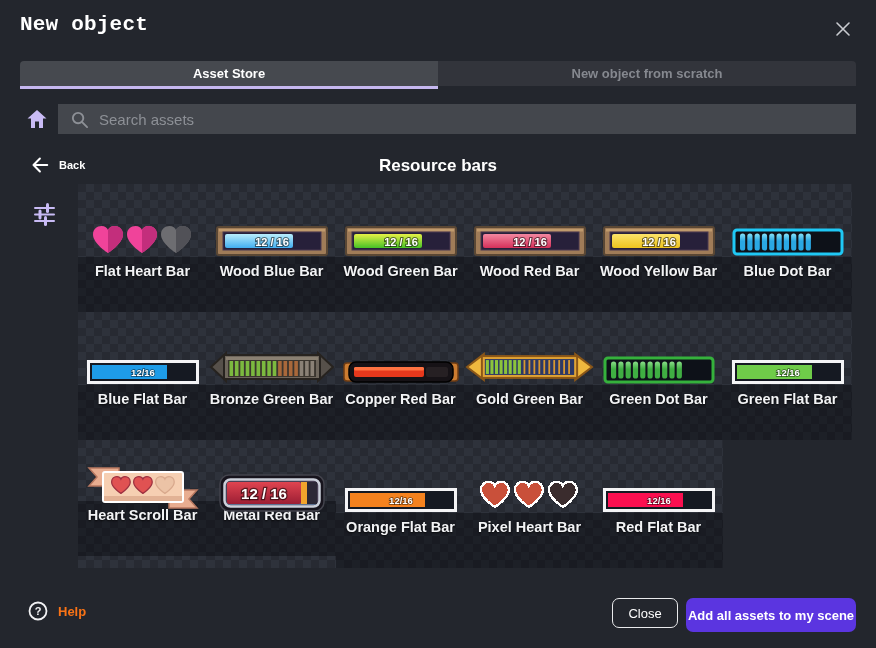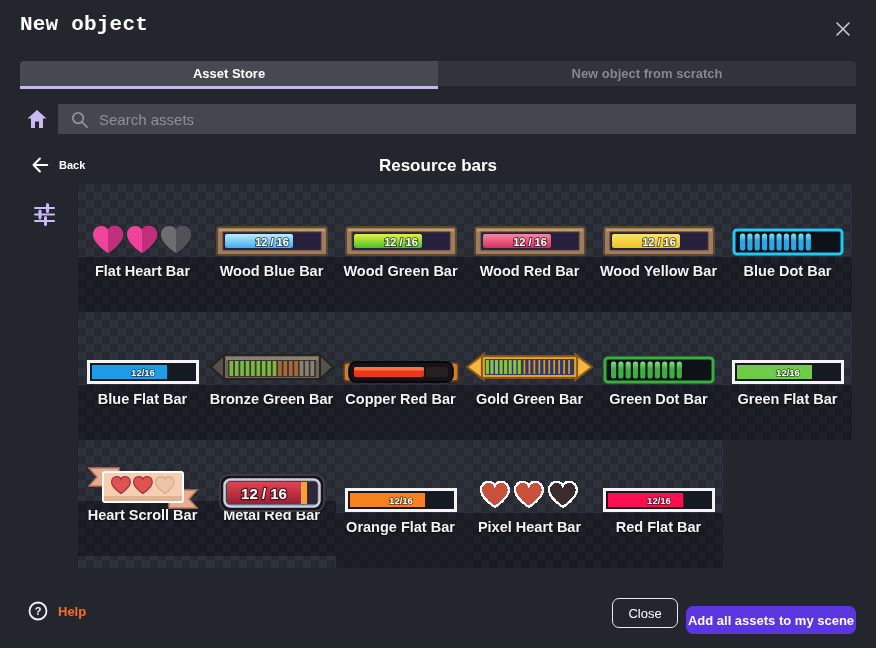--- a/index.html
+++ b/index.html
@@ -36,21 +36,21 @@
     background-size:16px 16px; }
   .art { height:73px; display:flex; align-items:flex-end; justify-content:center; padding-bottom:1px; }
   .art.overlap { margin-bottom:-12px; position:relative; z-index:2; }
   .band { height:55px; background:rgba(8,10,13,0.44); padding-top:6px; }
   .tile-label { text-align:center; color:#f2f3f5; font-size:14.5px; font-weight:bold; text-shadow:0 1px 2px rgba(0,0,0,0.8); white-space:nowrap; }
 
   .footer { position:absolute; left:0; top:590px; width:876px; height:46px; }
   .help-btn { position:absolute; left:28px; top:11px; display:flex; align-items:center; cursor:pointer; }
   .help-label { color:#f97316; font-size:13px; font-weight:bold; margin-left:10px; }
   .btn-close { position:absolute; left:612px; top:8px; width:66px; height:30px; background:transparent; border:1.5px solid #e9eaec; border-radius:7px; color:#ffffff; font-size:13px; font-weight:normal; font-family:"Liberation Sans", sans-serif; cursor:pointer; }
-  .btn-add { position:absolute; left:686px; top:8px; width:170px; height:28px; background:#5b35e0; border:none; border-radius:7px; color:#ffffff; font-size:13px; font-weight:bold; font-family:"Liberation Sans", sans-serif; cursor:pointer;margin-top:8px; }
+  .btn-add { position:absolute; left:686px; top:8px; width:170px; height:34px; background:#5b35e0; border:none; border-radius:7px; color:#ffffff; font-size:13px; font-weight:bold; font-family:"Liberation Sans", sans-serif; cursor:pointer; }
 </style>
 </head>
 <body>
 
 <div class="title">New object</div>
 
 <div class="close-x">
   <svg width="16" height="16" viewBox="0 0 16 16">
     <path d="M2 2 L14 14 M14 2 L2 14" stroke="#c9cbd0" stroke-width="1.6" stroke-linecap="round"></path>
   </svg>

